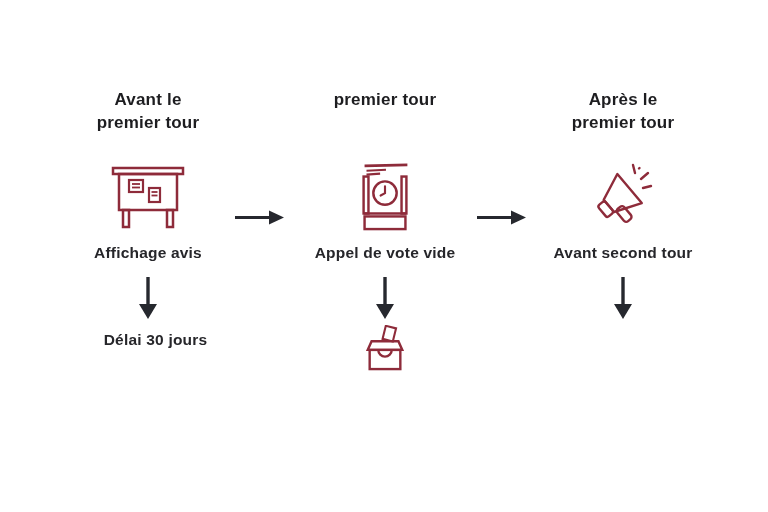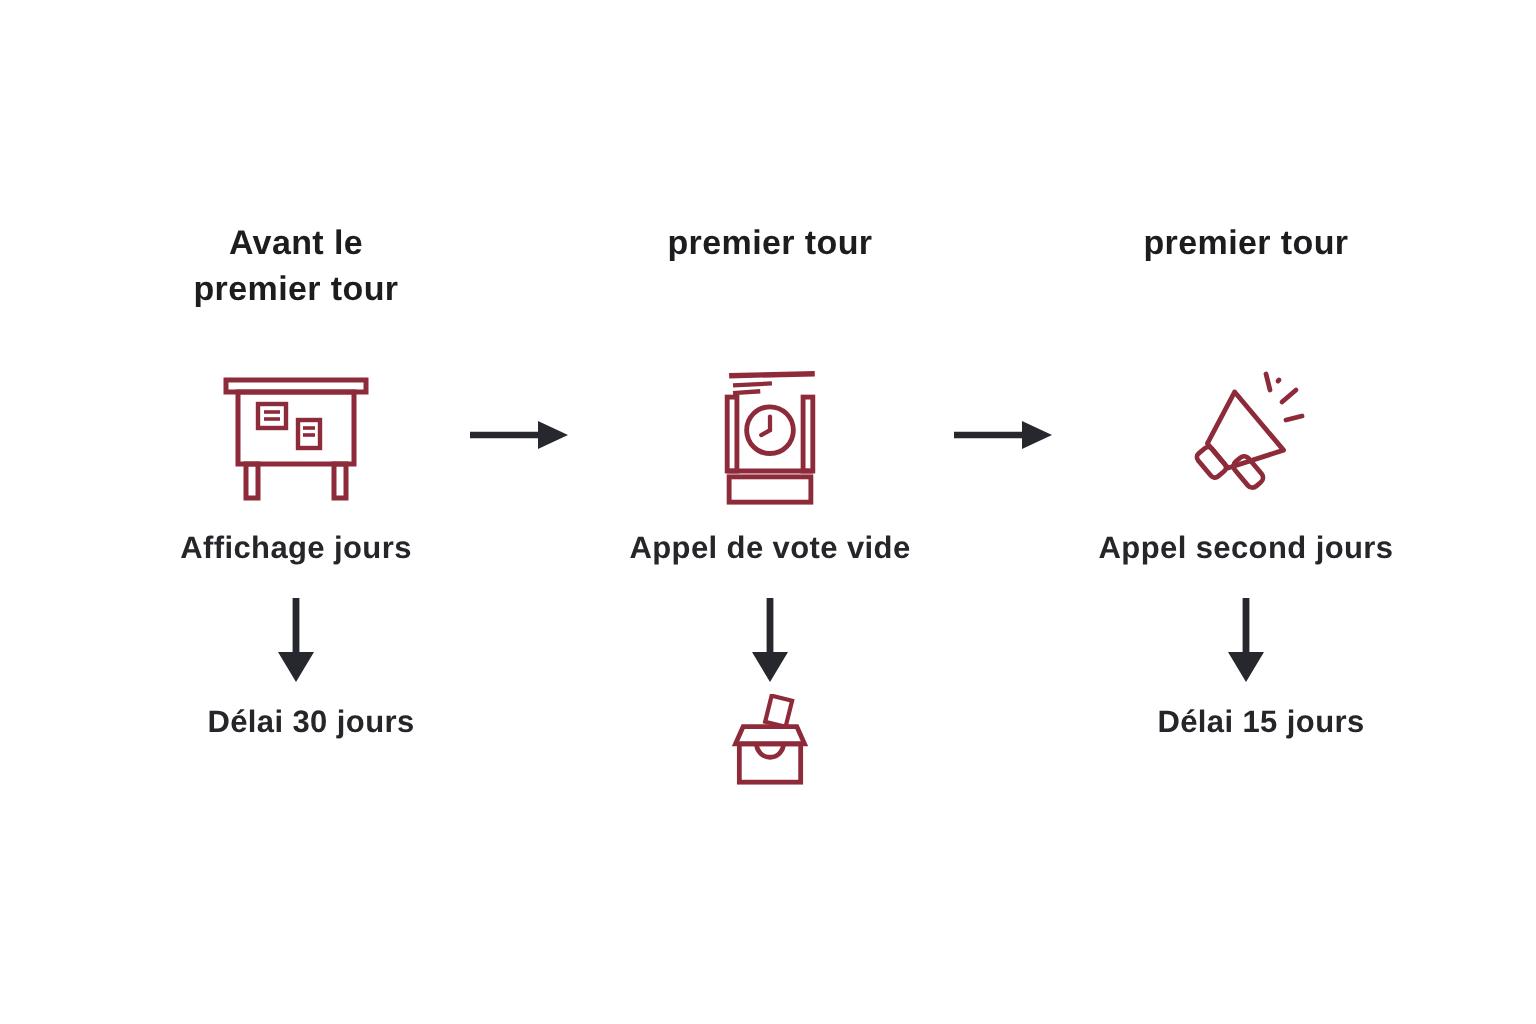--- a/index.html
+++ b/index.html
@@ -10,21 +10,21 @@
     --bg:#ffffff;
   }
   html,body{margin:0;padding:0;}
   body{
     width:768px;height:512px;background:var(--bg);
     font-family:"Liberation Sans", sans-serif;
     position:relative;overflow:hidden;
   }
   .canvas{position:absolute;inset:0;}
   .col{
-    position:absolute;top:110px;width:250px;
+    position:absolute;top:88px;width:250px;
     display:flex;flex-direction:column;align-items:center;
   }
   #col-before{left:23px}
   #col-during{left:260px}
   #col-after{left:498px}
   .col-heading{
     font-size:17px;font-weight:700;line-height:23px;
     color:var(--ink);text-align:center;height:46px;letter-spacing:.2px;
   }
   .icon-box{
@@ -65,21 +65,21 @@
         <rect x="15" y="49" width="6" height="17"></rect>
         <rect x="59" y="49" width="6" height="17"></rect>
         <rect x="21" y="19" width="14" height="12" stroke-width="2.2"></rect>
         <line x1="24" y1="23" x2="32" y2="23" stroke-width="1.8"></line>
         <line x1="24" y1="26.5" x2="32" y2="26.5" stroke-width="1.8"></line>
         <rect x="41" y="27" width="11" height="14" stroke-width="2.2"></rect>
         <line x1="43.5" y1="31" x2="49.5" y2="31" stroke-width="1.8"></line>
         <line x1="43.5" y1="34.5" x2="49.5" y2="34.5" stroke-width="1.8"></line>
       </svg>
     </div>
-    <div class="step-label">Affichage jours</div>
+    <div class="step-label">Affichage avis</div>
     <div class="v-arrow arrow-dark">
       <svg width="24" height="44" viewBox="0 0 24 44">
         <line x1="12" y1="1" x2="12" y2="30" stroke="currentColor" stroke-width="3.4"></line>
         <polygon points="3,28 21,28 12,43" fill="currentColor"></polygon>
       </svg>
     </div>
     <div class="result-label">Délai 30 jours</div>
   </div>
 
   <div class="col" id="col-during">
@@ -111,43 +111,43 @@
         <rect x="26" y="2" width="11" height="14" transform="rotate(14 31.5 9)" stroke-width="2.2"></rect>
         <path d="M13 17 H41 L45 26 H9 Z"></path>
         <path d="M20 26 A7 7 0 0 0 34 26"></path>
         <rect x="11" y="26" width="32" height="20"></rect>
       </svg>
     </div>
   </div>
 
   <div class="col" id="col-after">
     <div class="col-heading">
+      <div>Après le</div>
       <div>premier tour</div>
     </div>
     <div class="icon-box icon-red">
       <svg width="70" height="70" viewBox="0 0 70 70" fill="none" stroke="currentColor" stroke-width="2.4" stroke-linejoin="round" stroke-linecap="round">
         <g transform="rotate(-40 33 36)">
           <rect x="9" y="28" width="9" height="15" rx="2.5"></rect>
           <path d="M18 27 L45 16 L45 54 L18 43 Z"></path>
           <rect x="20" y="43" width="9" height="16" rx="3"></rect>
         </g>
         <line x1="47" y1="12" x2="45" y2="4"></line>
         <line x1="53" y1="18" x2="60" y2="12"></line>
         <line x1="55" y1="27" x2="63" y2="25"></line>
         <line x1="51" y1="7.5" x2="51.5" y2="7"></line>
       </svg>
     </div>
-    <div class="step-label">Appel second jours</div>
+    <div class="step-label">Avant second tour</div>
     <div class="v-arrow arrow-dark">
       <svg width="24" height="44" viewBox="0 0 24 44">
         <line x1="12" y1="1" x2="12" y2="30" stroke="currentColor" stroke-width="3.4"></line>
         <polygon points="3,28 21,28 12,43" fill="currentColor"></polygon>
       </svg>
     </div>
-    <div class="result-label">Délai 15 jours</div>
   </div>
 
   <div class="h-arrow arrow-dark" id="h-arrow-1">
     <svg width="50" height="15" viewBox="0 0 50 15">
       <line x1="0" y1="7.5" x2="36" y2="7.5" stroke="currentColor" stroke-width="3.2"></line>
       <polygon points="34,0.5 49,7.5 34,14.5" fill="currentColor"></polygon>
     </svg>
   </div>
   <div class="h-arrow arrow-dark" id="h-arrow-2">
     <svg width="50" height="15" viewBox="0 0 50 15">

